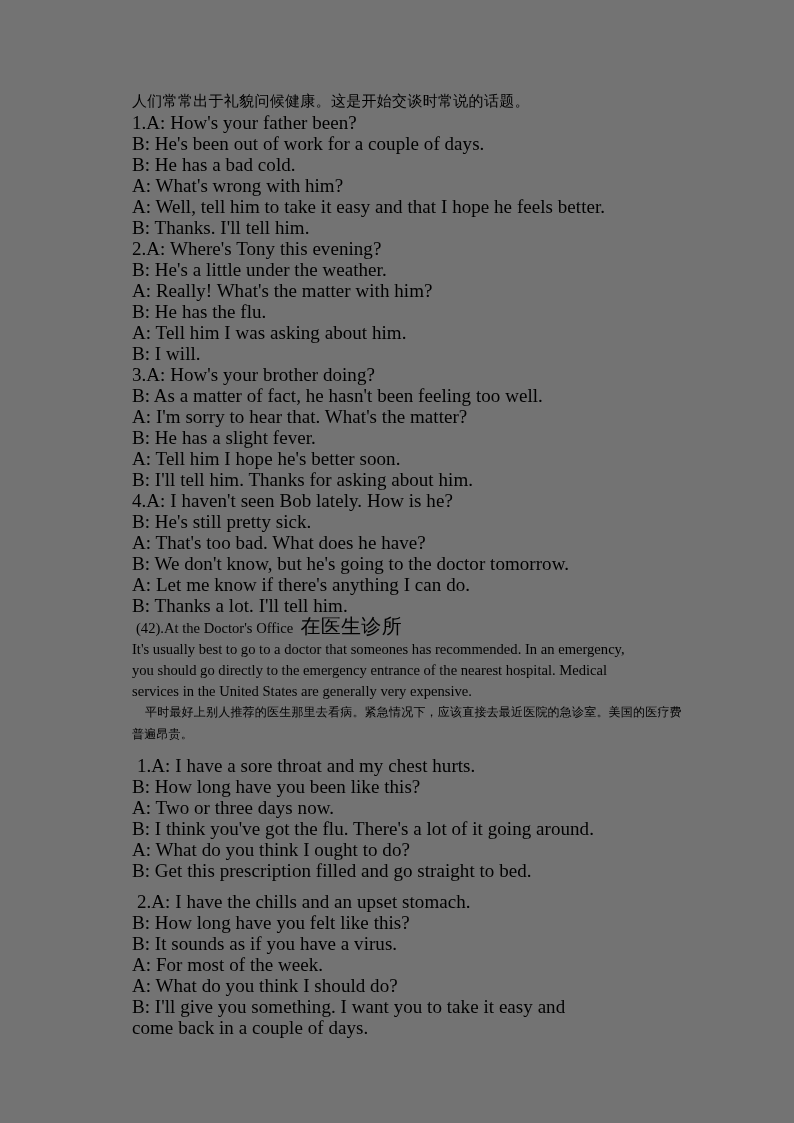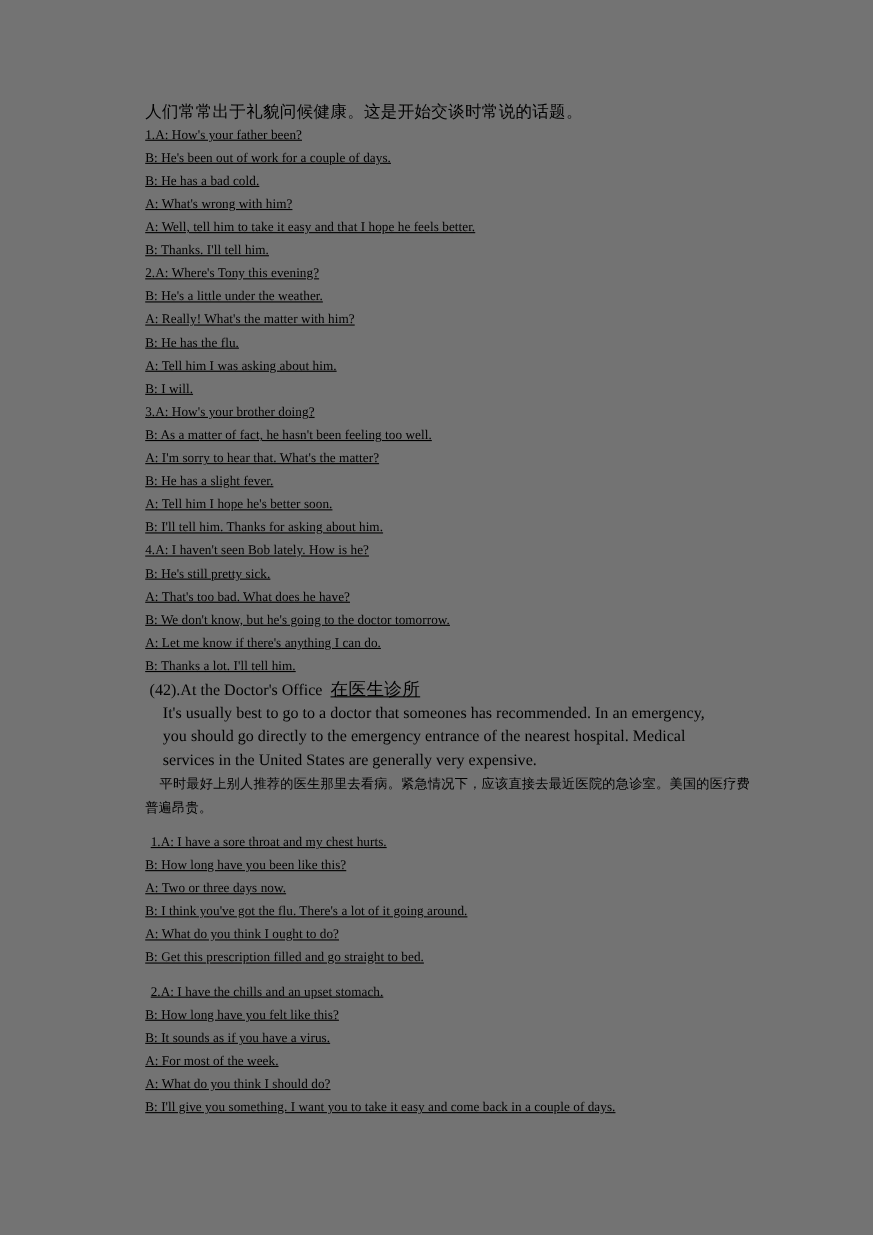--- a/index.html
+++ b/index.html
@@ -24,54 +24,52 @@
     height: 1123px;
     background: #737373;
   }
   .content {
     position: absolute;
     left: 132px;
     top: 90px;
     width: 550px;
   }
   .line {
-    font-size: 12px;
+    font-size: 19px;
     line-height: 21px;
     white-space: pre-wrap;
     letter-spacing: 0.05px;
-    text-decoration: underline;
   }
   .cn-head {
     font-size: 15px;
     line-height: 22px;
     font-family: "DejaVu Sans", "Liberation Sans", sans-serif;
     letter-spacing: 0.3px;
     white-space: pre;
   }
   .dlg-num-indent {
     padding-left: 5px;
     margin-top: 10px;
   }
   .section-head {
     font-size: 14.6px;
     line-height: 21px;
     padding-left: 4px;
     white-space: pre;
   }
   .section-head .cn {
     font-family: "DejaVu Sans", "Liberation Sans", sans-serif;
-    font-size: 16px;
+    font-size: 20px;
     letter-spacing: 0.3px;
-    text-decoration: underline;
   }
   .para-en {
     font-size: 14.6px;
     line-height: 21px;
     width: 500px;
-    margin-left: 16px;
+    margin-left: 0px;
     text-align: left;
   }
   .para-cn {
     font-family: "DejaVu Sans", "Liberation Sans", sans-serif;
     font-size: 12px;
     line-height: 21.5px;
     width: 552px;
     text-indent: 13px;
     letter-spacing: 0.2px;
     word-break: break-all;

